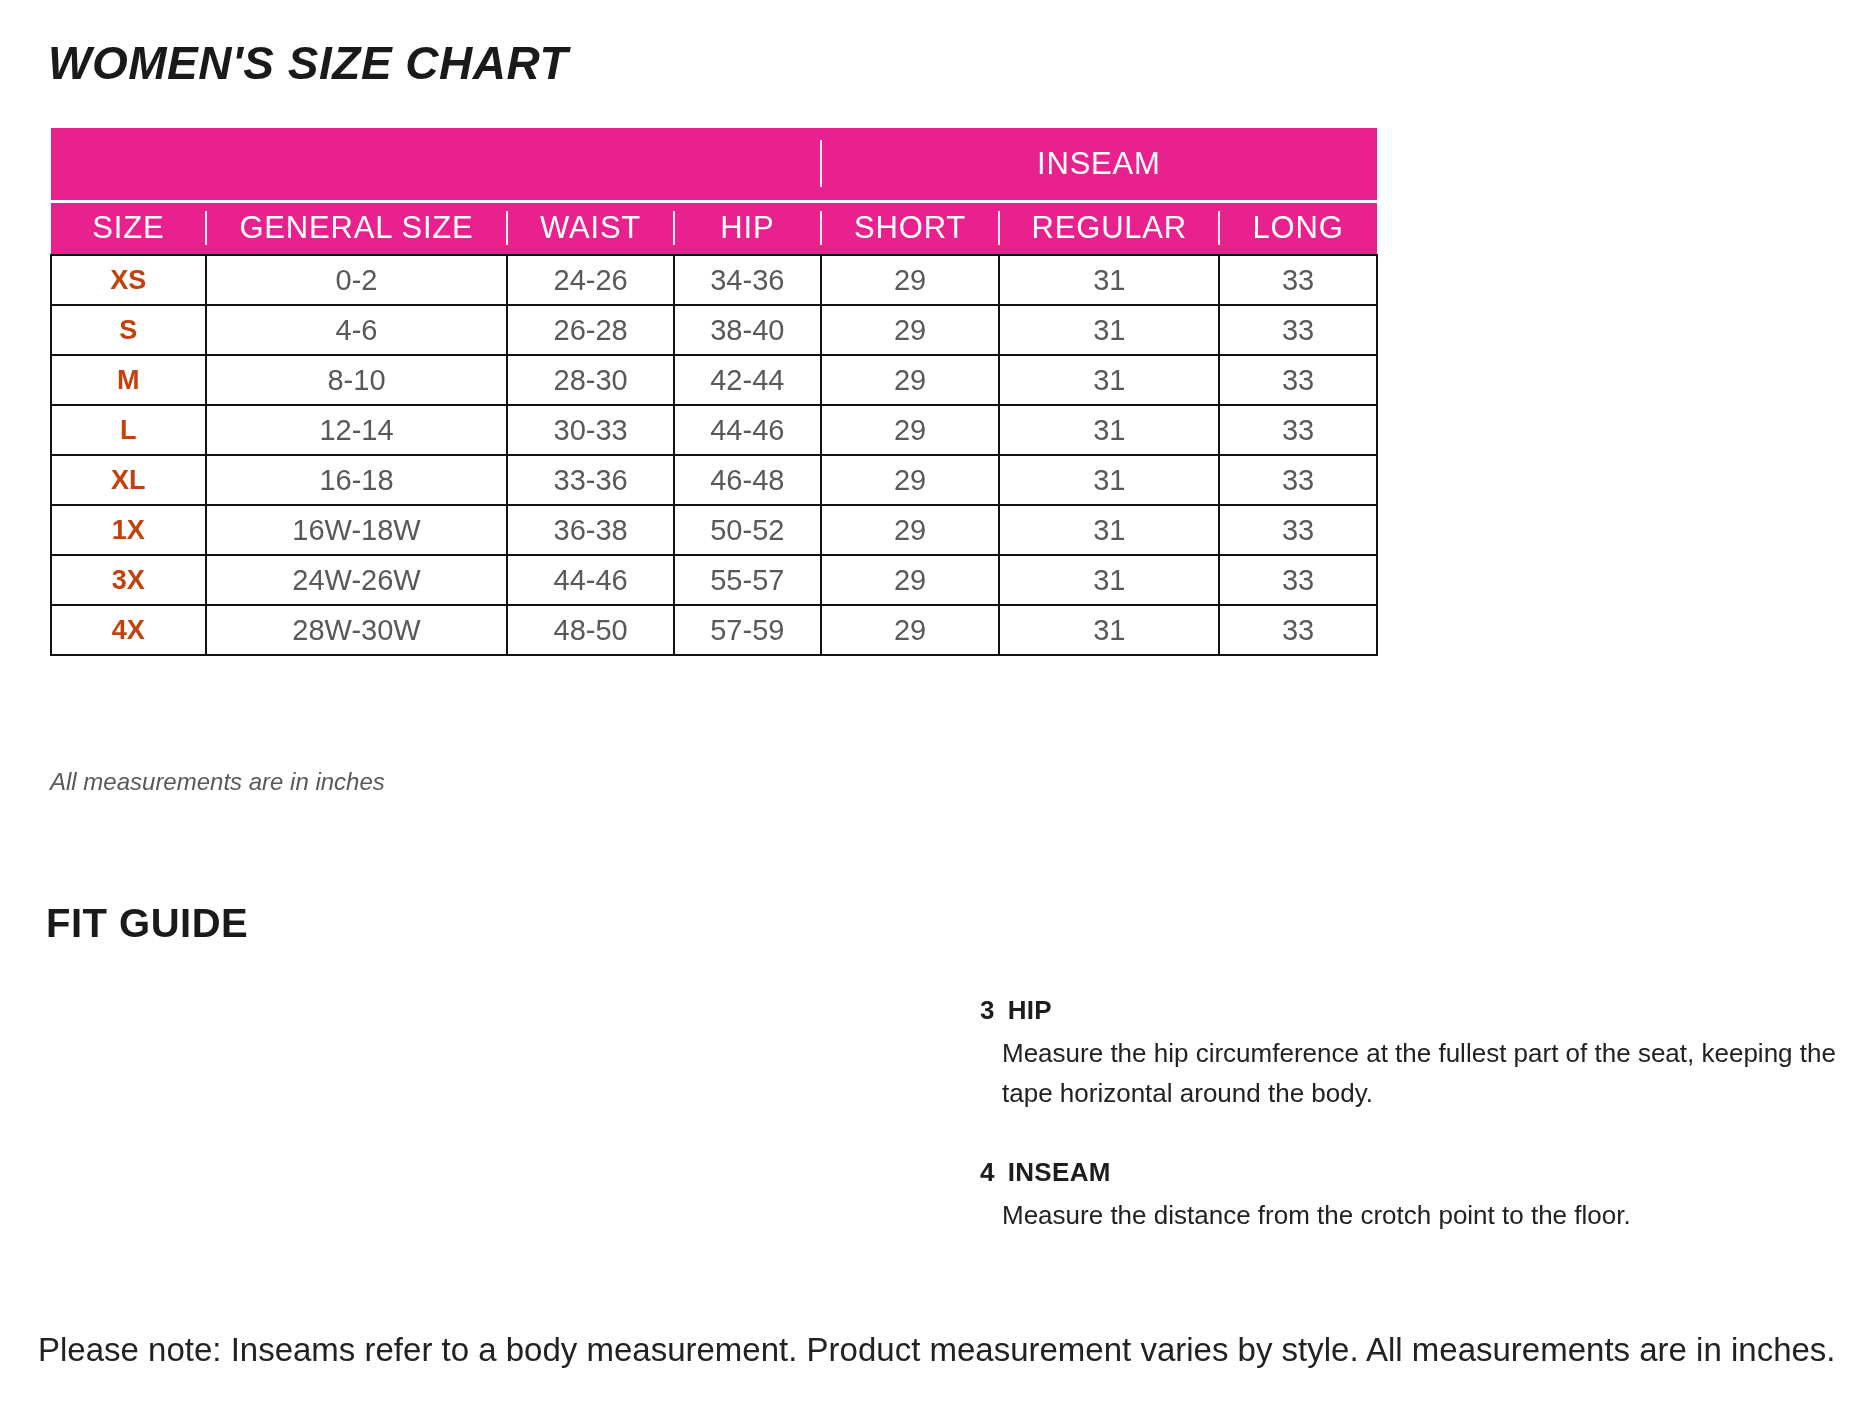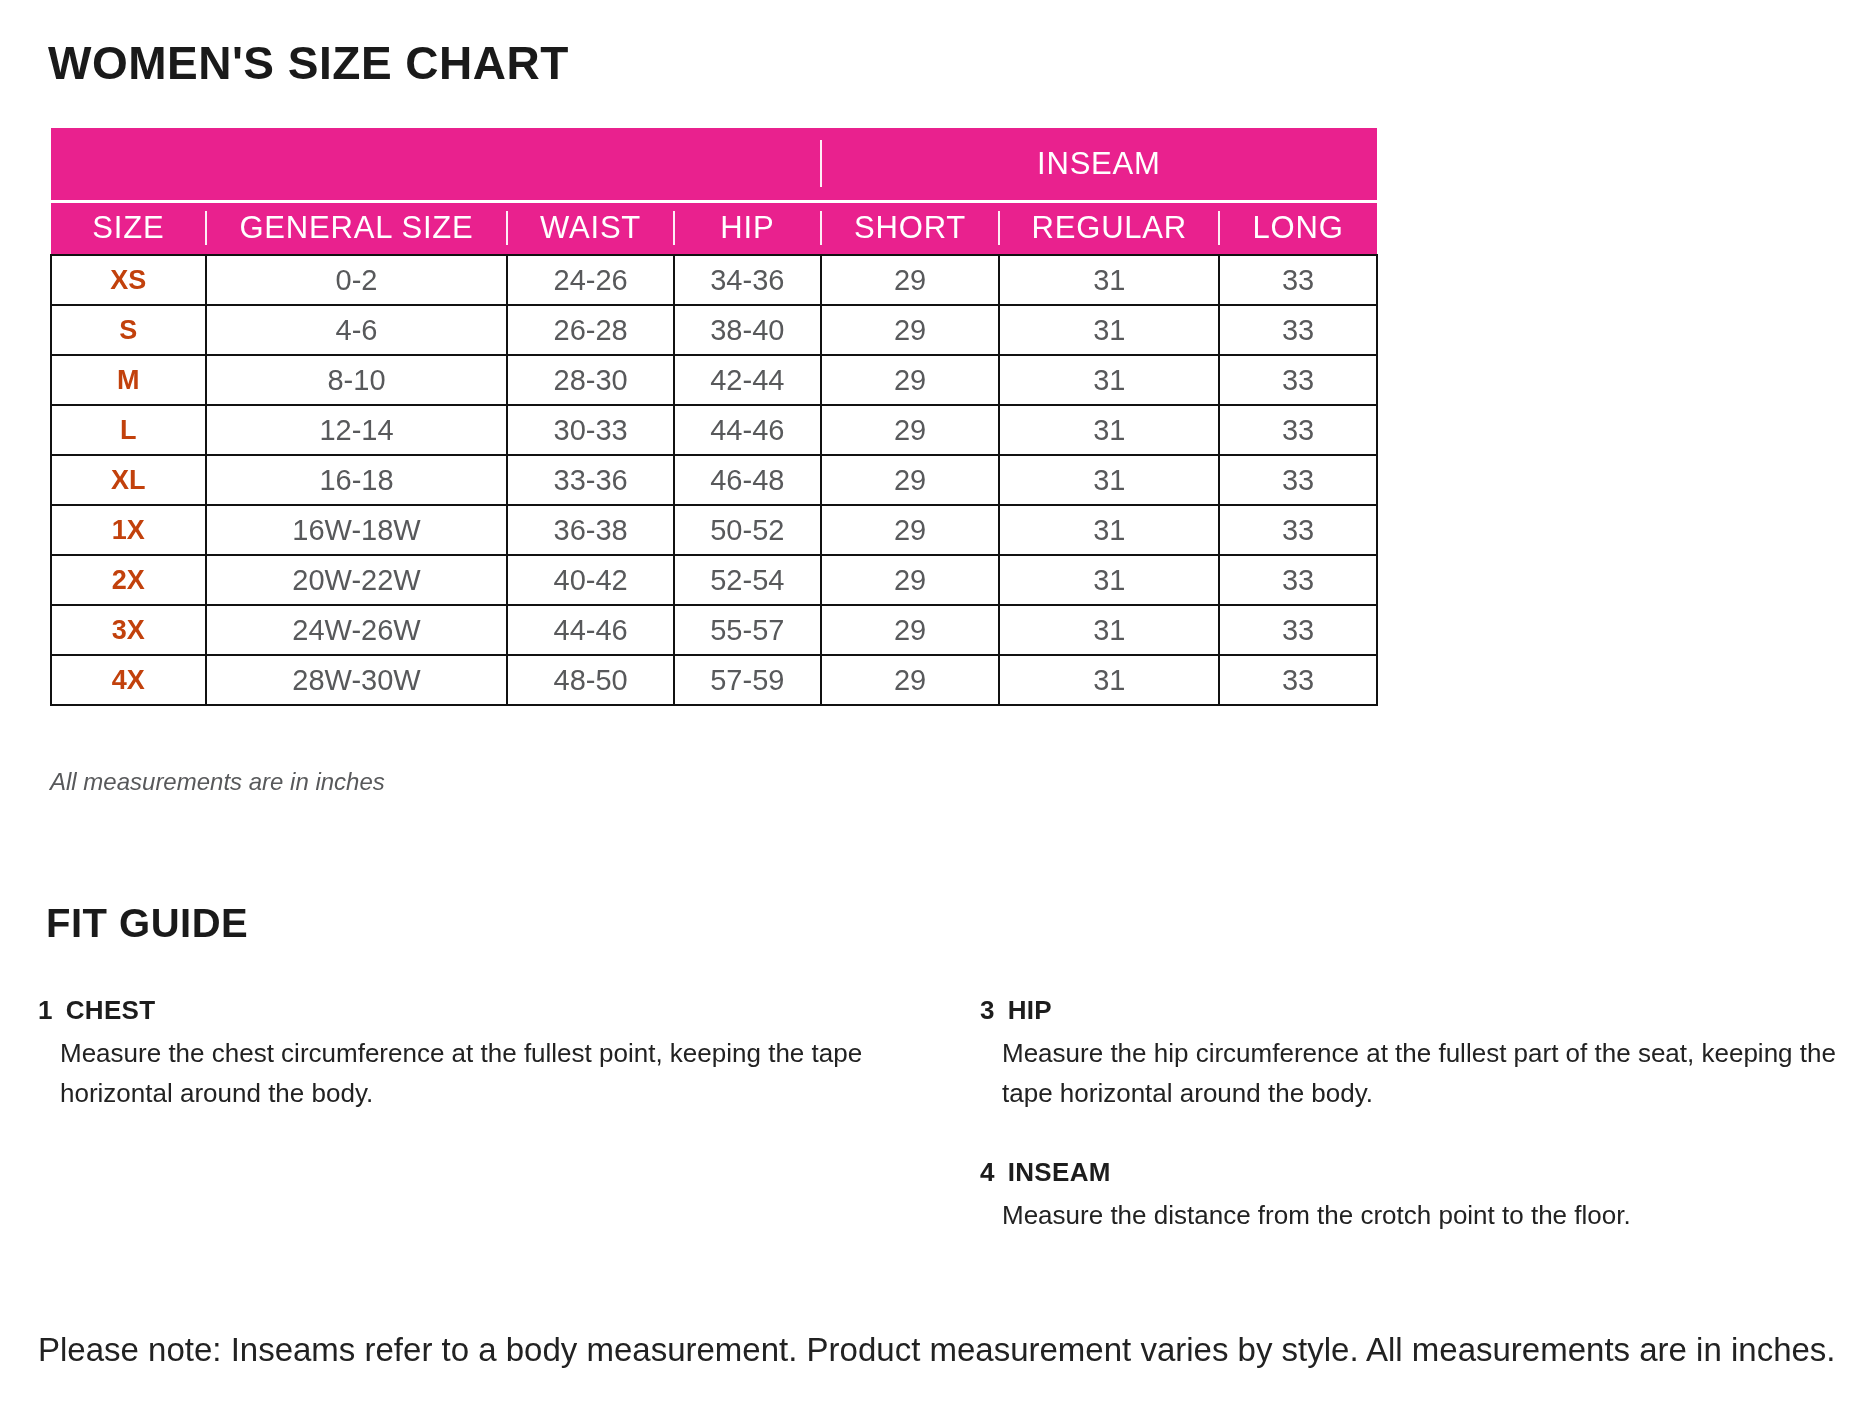--- a/index.html
+++ b/index.html
@@ -9,21 +9,21 @@
     position:relative;
     font-family:"Liberation Sans", sans-serif;
     color:#1a1a1a;
     overflow:hidden;
   }
 
   
   .page-title {
     position:absolute; left:48px; top:40px;
     font-size:46px; font-weight:bold; line-height:1;
-    color:#1a1a1a; letter-spacing:0.5px;
+    color:#1a1a1a; letter-spacing:0.5px;font-style:italic;
   }
 
   
   .size-table-wrap { position:absolute; left:50px; top:128px; width:1328px; }
   table.size-table {
     width:1328px; table-layout:fixed;
     border-collapse:collapse;
   }
   table.size-table col.c-size    { width:11.67%; }
   table.size-table col.c-general { width:22.74%; }
@@ -172,29 +172,20 @@
       <tr class="data-row">
         <td class="size-cell">1X</td>
         <td>16W-18W</td>
         <td>36-38</td>
         <td>50-52</td>
         <td>29</td>
         <td>31</td>
         <td>33</td>
       </tr>
       <tr class="data-row">
-        <td class="size-cell">2X</td>
-        <td>20W-22W</td>
-        <td>40-42</td>
-        <td>52-54</td>
-        <td>29</td>
-        <td>31</td>
-        <td>33</td>
-      </tr>
-      <tr class="data-row">
         <td class="size-cell">3X</td>
         <td>24W-26W</td>
         <td>44-46</td>
         <td>55-57</td>
         <td>29</td>
         <td>31</td>
         <td>33</td>
       </tr>
       <tr class="data-row">
         <td class="size-cell">4X</td>
@@ -208,27 +199,20 @@
     </tbody>
   </table>
 </div>
 
 <div class="table-caption">All measurements are in inches</div>
 
 <h2 class="fit-guide-title">FIT GUIDE</h2>
 
 <div class="fit-guide">
   <div class="fit-col">
-    <div class="fit-section">
-      <div class="fit-section-heading">
-        <span class="sec-num">1</span><span>CHEST</span>
-      </div>
-      <div class="fit-section-text">Measure the chest circumference at the fullest point, keeping the tape
-horizontal around the body.</div>
-    </div>
     <div class="fit-section">
     </div>
   </div>
   <div class="fit-col">
     <div class="fit-section">
       <div class="fit-section-heading">
         <span class="sec-num">3</span><span>HIP</span>
       </div>
       <div class="fit-section-text">Measure the hip circumference at the fullest part of the seat, keeping the
 tape horizontal around the body.</div>

